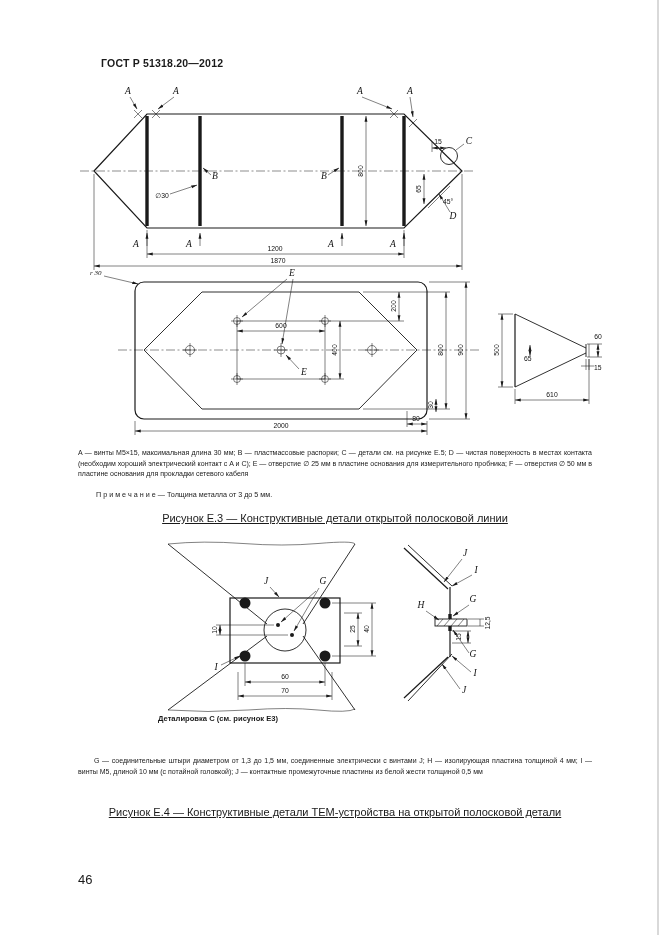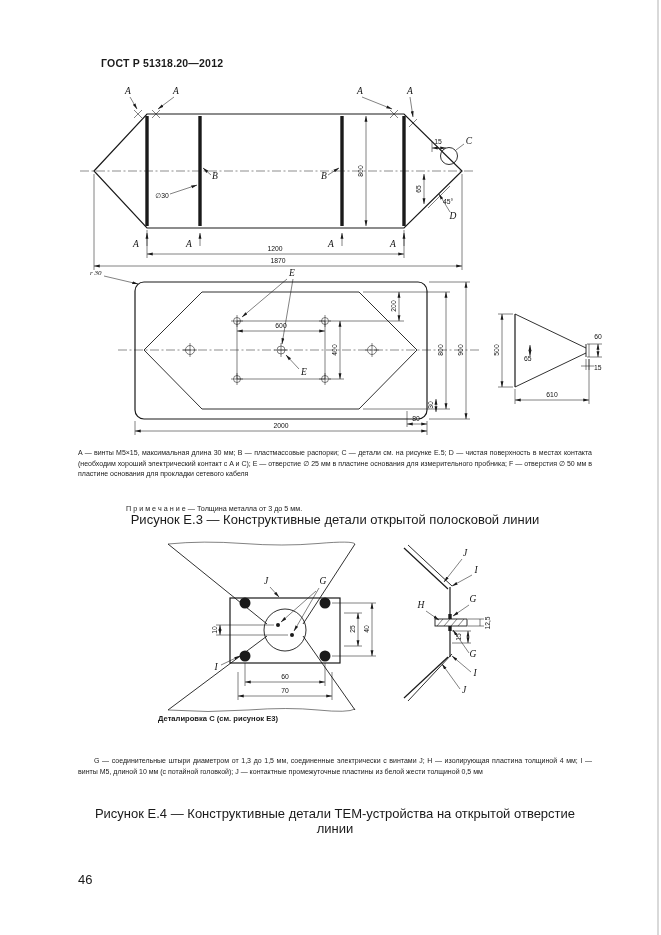--- a/index.html
+++ b/index.html
@@ -4,21 +4,21 @@
 <style>
   * { margin:0; padding:0; box-sizing:border-box; }
   html,body { width:661px; height:935px; }
   body { background:#fff; font-family:"Liberation Sans", sans-serif; color:#1a1a1a; position:relative; }
   .page { position:absolute; inset:0; background:#fff; overflow:hidden; }
   .scan-edge { position:absolute; right:2px; top:0; width:2px; height:100%; background:#d9d9d9; }
   .hdr { position:absolute; left:78px; top:57px; font-size:10.5px; font-weight:bold; letter-spacing:.2px;padding-left:23px; }
   .legend { position:absolute; left:78px; width:514px; font-size:7px; line-height:1.5; text-align:justify; }
   .legend-indent { text-indent:16px; }
   .note { position:absolute; left:96px; width:496px; font-size:7.2px; }
-  .caption { position:absolute; left:78px; width:514px; text-align:center; font-size:13px; }
+  .caption { position:absolute; left:78px; width:514px; text-align:center; font-size:11px;text-decoration:underline; }
   .subcap { position:absolute; left:158px; top:714px; width:345px; font-weight:bold; font-size:7.6px; }
   .pageno { position:absolute; left:78px; top:872px; font-size:13px; }
   svg.fig { position:absolute; overflow:visible; }
   .ln   { stroke:#1a1a1a; stroke-width:1.2; fill:none; stroke-linejoin:miter; }
   .med  { stroke:#1a1a1a; stroke-width:0.9; fill:none; }
   .bar  { stroke:#1a1a1a; stroke-width:3.4; fill:none; }
   .thin { stroke:#1a1a1a; stroke-width:0.55; fill:none; }
   .cl   { stroke:#1a1a1a; stroke-width:0.5; fill:none; stroke-dasharray:9 2.5 2 2.5; }
   .blk  { fill:#1a1a1a; }
   text  { fill:#111; }
@@ -254,21 +254,21 @@
     </g>
     <g>
       <line x1="435" y1="50" x2="420" y2="50" class="thin"></line>
       <line x1="435" y1="123" x2="420" y2="123" class="thin"></line>
       <line x1="424" y1="50" x2="424" y2="123" class="thin" marker-start="url(#arr)" marker-end="url(#arr)"></line>
       <text class="dimt mid" transform="translate(421,86) rotate(-90)">500</text>
     </g>
   </svg>
 
   <div class="legend" style="top:448px;">A — винты М5×15, максимальная длина 30 мм; B — пластмассовые распорки; C — детали см. на рисунке Е.5; D — чистая поверхность в местах контакта (необходим хороший электрический контакт с A и C); E — отверстие ∅ 25 мм в пластине основания для измерительного пробника; F — отверстия ∅ 50 мм в пластине основания для прокладки сетевого кабеля</div>
-  <div class="note" style="top:504px;margin-left:30px;">П р и м е ч а н и е — Толщина металла от 3 до 5 мм.</div>
+  <div class="note" style="top:490px;">П р и м е ч а н и е — Толщина металла от 3 до 5 мм.</div>
   <div class="caption" style="top:512px;">Рисунок Е.3 — Конструктивные детали открытой полосковой линии</div>
 
   <svg class="fig" style="left:158px; top:540px;" width="345" height="172" viewBox="0 0 345 172">
 
     <g>
       <path d="M10,4 Q 45,0.5 85,3.5 T 160,3.5 T 197,4" class="thin"></path>
       <path d="M10,170 Q 50,173 90,170 T 160,170 T 197,169" class="thin"></path>
       <line x1="10" y1="4" x2="109" y2="84" class="med"></line>
       <line x1="197" y1="4" x2="145" y2="84" class="med"></line>
       <line x1="10" y1="170" x2="109" y2="96" class="med"></line>
@@ -359,16 +359,16 @@
     <g>
       <line x1="294" y1="91" x2="313" y2="91" class="thin"></line>
       <line x1="294" y1="103" x2="313" y2="103" class="thin"></line>
       <line x1="310" y1="91" x2="310" y2="103" class="thin" marker-start="url(#arr)" marker-end="url(#arr)"></line>
       <text class="dimt mid" transform="translate(303,97) rotate(-90)">15</text>
     </g>
   </svg>
 
   <div class="subcap">Деталировка С (см. рисунок Е3)</div>
   <div class="legend legend-indent" style="top:756px;">G — соединительные штыри диаметром от 1,3 до 1,5 мм, соединенные электрически с винтами J; H — изолирующая пластина толщиной 4 мм; I — винты М5, длиной 10 мм (с потайной головкой); J — контактные промежуточные пластины из белой жести толщиной 0,5 мм</div>
-  <div class="caption" style="top:806px;">Рисунок Е.4 — Конструктивные детали ТЕМ-устройства на открытой отверстие линии</div>
+  <div class="caption" style="top:806px;">Рисунок Е.4 — Конструктивные детали ТЕМ-устройства на открытой полосковой детали</div>
 
   <div class="pageno">46</div>
 </div>
 
 </body></html>

